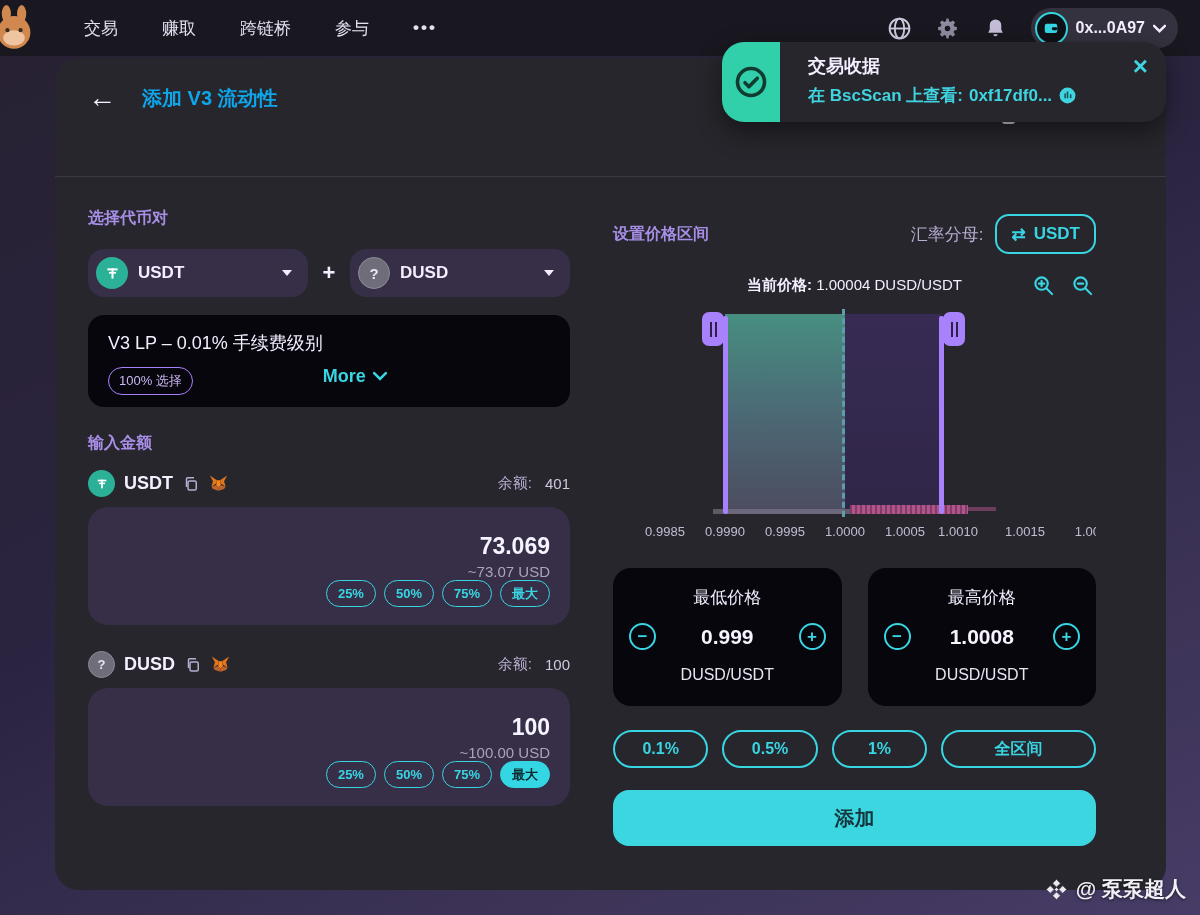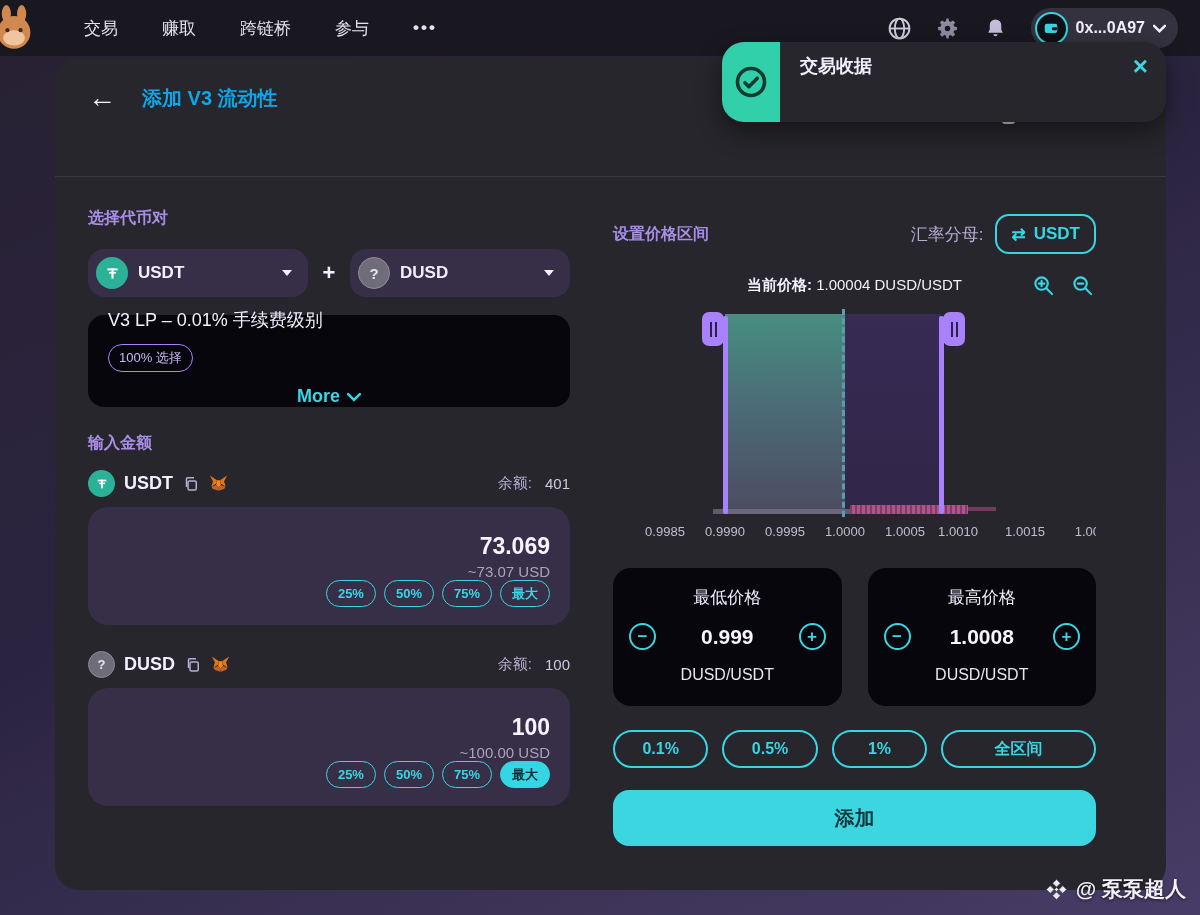--- a/index.html
+++ b/index.html
@@ -19,21 +19,21 @@
   .nav-right { position:absolute; right:22px; top:0; height:56px; display:flex; align-items:center; gap:22px; }
   .nav-ico { width:26px; height:26px; display:flex; align-items:center; justify-content:center; cursor:pointer; }
   .pill { height:40px; border-radius:20px; background:#34323e; display:flex; align-items:center;
           gap:8px; padding:0 12px 0 4px; cursor:pointer; }
   .pill .circ { width:33px; height:33px; border-radius:50%; display:flex; align-items:center; justify-content:center; }
   .pill-label { font-weight:bold; font-size:16px; color:#f4eeff; }
   
   .toast { position:absolute; left:722px; top:42px; width:444px; height:80px; background:#27262c;
            border-radius:22px; display:flex; z-index:50; box-shadow:0 10px 26px rgba(0,0,0,.45); }
   .toast-green { width:58px; border-radius:22px 0 0 22px; background:#31d0aa; display:flex; align-items:center; justify-content:center; }
-  .toast-body { padding:12px 16px 0 20px; flex:1; }
+  .toast-body { padding:12px 16px 0 28px; flex:1; }
   .toast-title { font-size:18px; font-weight:bold; color:#f4eeff; }
   .toast-link { margin-top:6px; font-size:17px; font-weight:bold; color:#3fd4e0; display:flex; align-items:center; gap:6px; cursor:pointer; }
   .toast-close { position:absolute; right:18px; top:12px; font-size:26px; line-height:24px; color:#3fd4e0; cursor:pointer; font-weight:bold; }
   .obscured { position:absolute; left:1002px; top:108px; z-index:5; display:flex; align-items:center; gap:10px; color:#cfcade; }
   .obscured .sq { width:13px; height:13px; border:2px solid #cfcade; border-radius:3px; }
   .obscured .dots { font-size:13px; letter-spacing:2px; font-weight:bold; }
   
   .card { position:absolute; left:55px; top:58px; width:1111px; height:832px; background:#27262c;
           border-radius:24px; z-index:1; }
   .card-header { position:absolute; left:33px; top:26px; display:flex; align-items:center; gap:26px; }
@@ -47,21 +47,21 @@
   .sel-row { display:flex; align-items:center; margin-top:20px; }
   .tok-sel { width:220px; height:48px; background:#372f47; border-radius:16px; display:flex; align-items:center;
              padding:0 16px 0 8px; gap:10px; cursor:pointer; }
   .tok-sel .name { font-weight:bold; font-size:17px; flex:1; }
   .tri { width:0; height:0; border-left:5px solid transparent; border-right:5px solid transparent; border-top:6px solid #f4eeff; }
   .plus-sep { width:42px; text-align:center; font-size:22px; font-weight:bold; color:#f4eeff; }
   .coin { width:32px; height:32px; border-radius:50%; display:flex; align-items:center; justify-content:center; }
   .coin.q { background:#6f6d7a; color:#e8e6ee; font-weight:bold; font-size:15px; border:1px solid #8d8b98; }
   
   .fee-box { margin-top:18px; background:#07060c; border-radius:16px; height:92px; padding:16px 20px 0 20px;
-             display:flex; justify-content:flex-end;flex-direction:column; }
+             display:flex; justify-content:flex-start; }
   .fee-title { font-size:18px; color:#f4eeff; }
   .fee-pill { display:inline-block; margin-top:12px; border:1.5px solid #a881fc; color:#c9b6f2; border-radius:14px;
               font-size:13px; padding:4px 10px; }
   .more-btn { align-self:center; margin-top:14px; color:#38d5e3; font-weight:bold; font-size:18px;
               display:flex; align-items:center; gap:7px; cursor:pointer; }
   
   .amt-label { margin-top:26px; }
   .tok-row { margin-top:16px; display:flex; align-items:center; gap:9px; }
   .tok-row .sym { font-size:18px; font-weight:bold; }
   .tok-row .bal { margin-left:auto; font-size:15px; color:#b8add2; }
@@ -391,20 +391,28 @@
 
 <div class="toast">
   <div class="toast-green">
     <svg viewBox="0 0 24 24" width="36" height="36">
       <circle cx="12" cy="12" r="9" fill="none" stroke="#123b30" stroke-width="2.4"></circle>
       <path d="M8 12.5l2.6 2.6L16.2 9.5" stroke="#123b30" stroke-width="2.4" fill="none" stroke-linecap="round" stroke-linejoin="round"></path>
     </svg>
   </div>
   <div class="toast-body">
     <div class="toast-title">交易收据</div>
+    <div class="toast-link">
+      <span>在 BscScan 上查看:</span>
+      <span>0xf17df0...</span>
+      <svg viewBox="0 0 24 24" width="19" height="19">
+        <circle cx="12" cy="12" r="10" fill="#3fd4e0"></circle>
+        <path d="M8 15.5V9.5h2v6zm3-8.5h2v8.5h-2zm4 3.5h2v5h-2z" fill="#17525b"></path>
+      </svg>
+    </div>
   </div>
   <span class="toast-close">×</span>
 </div>
 
 <div class="wm">
   <svg viewBox="0 0 24 24" width="23" height="23">
     <g fill="#eceaf1" stroke="#55515e" stroke-width="0.8">
       <polygon points="12,1.5 16,5.5 12,9.5 8,5.5"></polygon>
       <polygon points="5.5,8 9.5,12 5.5,16 1.5,12"></polygon>
       <polygon points="18.5,8 22.5,12 18.5,16 14.5,12"></polygon>

